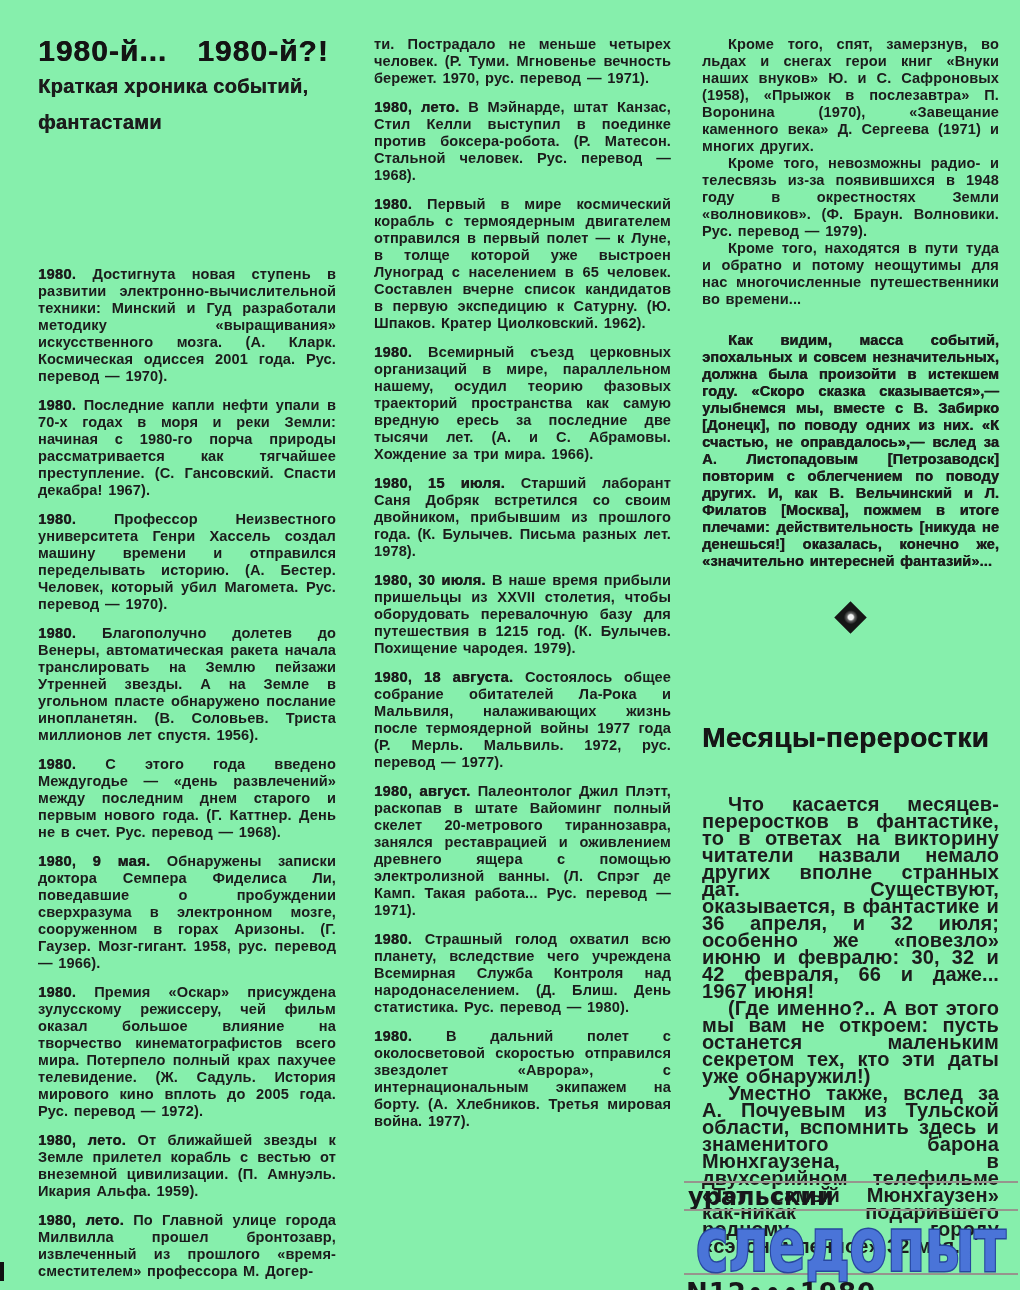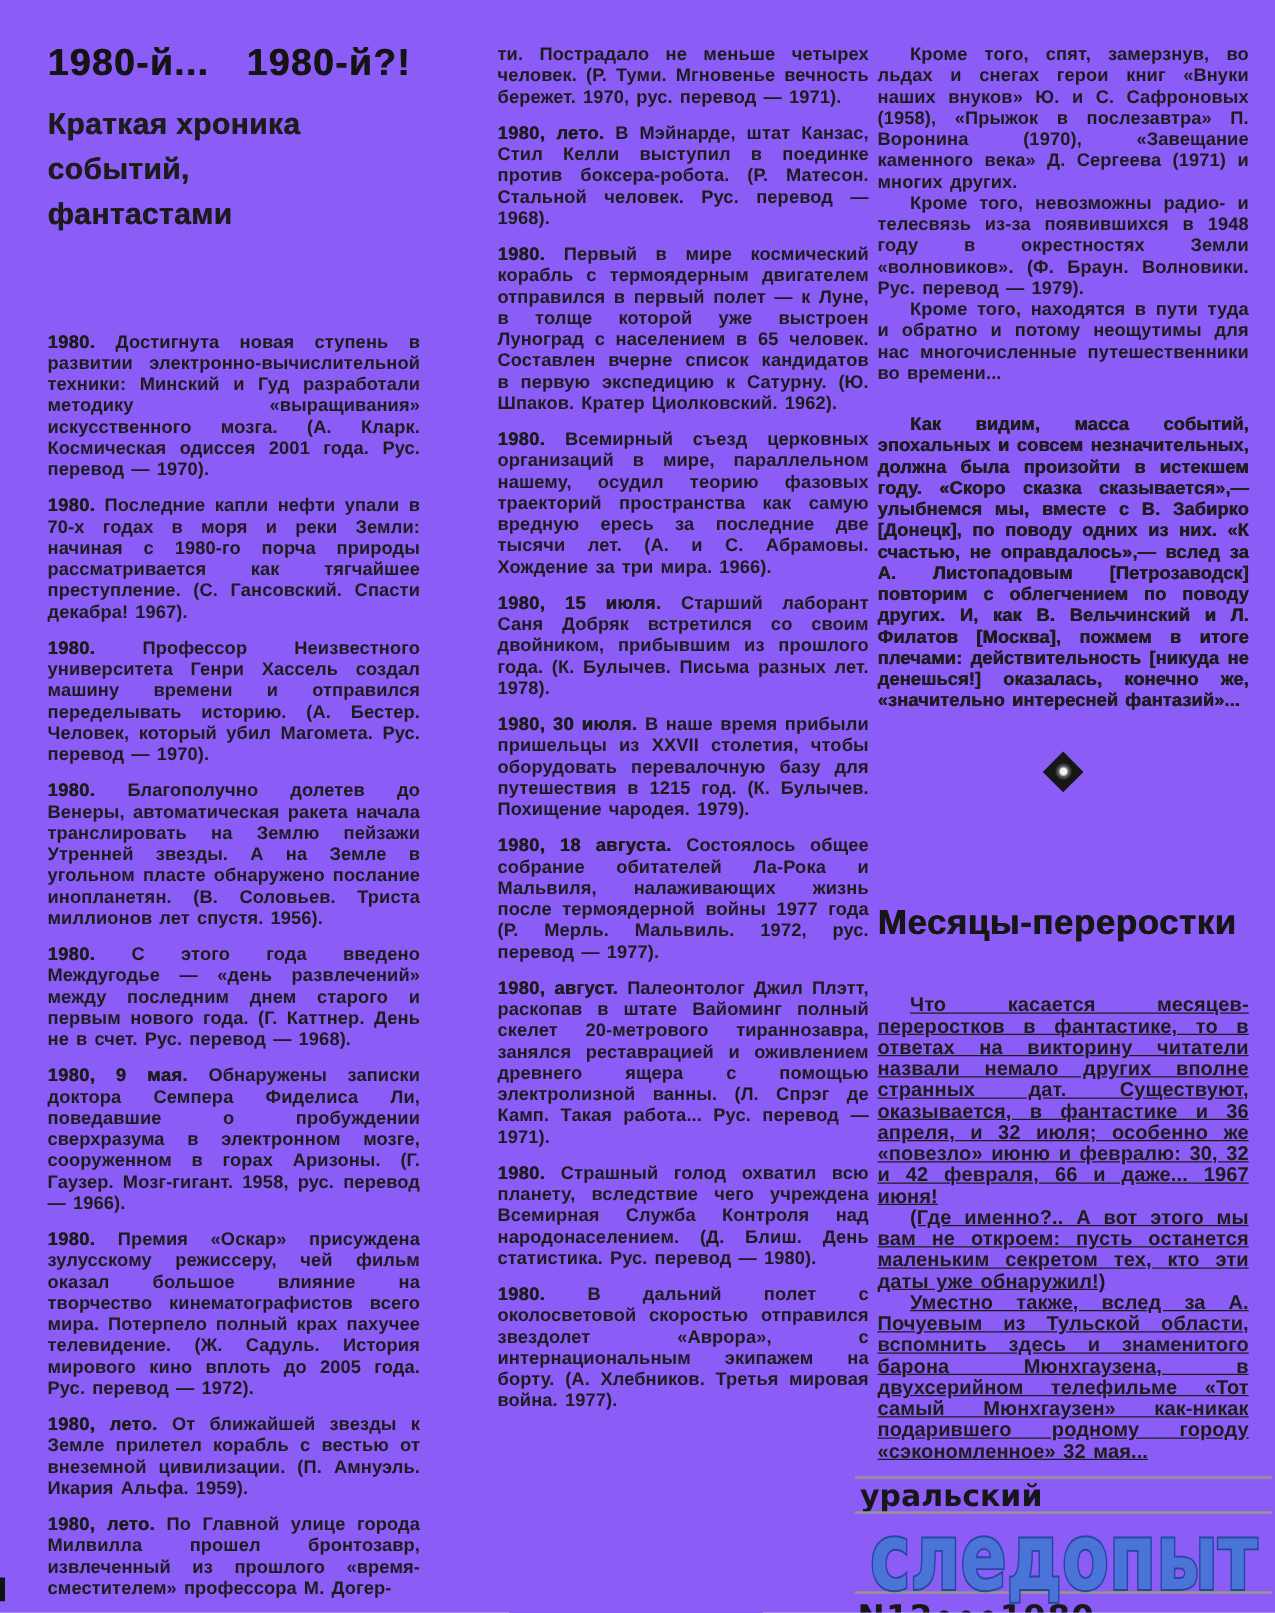--- a/index.html
+++ b/index.html
@@ -1,38 +1,38 @@
 <!DOCTYPE html>
 <html><head>
 <meta charset="utf-8">
 <style>
   html,body{margin:0;padding:0;}
   .page{
     position:relative; width:1020px; height:1290px;
-    background:#8b5cf6; overflow:hidden;
+    background:#86efac; overflow:hidden;
     font-family:"Liberation Sans", sans-serif;
     color:#1c1c1c;
   }
   
   .title-block{position:absolute; left:38px; top:34px; width:305px;}
   .main-title{
     display:flex; gap:30px; font-size:30px; font-weight:bold;
     letter-spacing:1px; color:#141414;
     text-shadow:0.5px 0 currentColor;
   }
-  .subtitle{margin-top:14px; font-size:24px; font-weight:bold; line-height:36px;
+  .subtitle{font-size:20px; font-weight:bold; line-height:36px;
     letter-spacing:0.3px; text-shadow:0.4px 0 currentColor;}
   .subtitle span{display:block;}
   
   .col{position:absolute; font-size:14.6px; font-weight:bold; line-height:17px;
     text-align:justify; letter-spacing:0.1px; word-spacing:1.5px;}
   .col p{margin:0 0 12px 0;}
   .col p:last-child{margin-bottom:0;}
   .c1{left:38px;  top:266px; width:298px;}
-  .c2{left:374px; top:36px;  width:297px;margin-left:24px;}
+  .c2{left:374px; top:36px;  width:297px;}
   .c3{left:702px; top:36px;  width:297px;}
   .lead{text-shadow:0.45px 0 currentColor; letter-spacing:0.3px;}
   .lead:not(:empty)::after{content:"\00a0";}
   .flow{margin:0 !important; text-indent:26px;}
   .strong{text-shadow:0.45px 0 currentColor;}
   .summary{margin-top:24px !important;}
   
   .ornament-wrap{position:absolute; left:702px; top:606px; width:297px;
     display:flex; justify-content:center;}
   .diamond{
@@ -41,22 +41,22 @@
       radial-gradient(circle at 50% 48%, rgba(255,255,255,0.95) 0 2.5px,
         rgba(255,255,255,0.35) 4px, rgba(255,255,255,0) 7px),
       #161616;
   }
   
   .section{position:absolute; left:702px; top:722px; width:297px;}
   .section-heading{
     font-size:28px; font-weight:bold; letter-spacing:0.4px;
     text-shadow:0.5px 0 currentColor; margin:0 0 42px 0; color:#161616;
   }
-  .section .col-inner{font-size:16px; font-weight:bold; line-height:17px;
-    text-align:justify; letter-spacing:0.1px; word-spacing:1.5px;text-decoration:underline;}
+  .section .col-inner{font-size:20px; font-weight:bold; line-height:17px;
+    text-align:justify; letter-spacing:0.1px; word-spacing:1.5px;}
   
   .logo{position:absolute; left:684px; top:1176px; width:334px; height:134px;}
   
   .edge-artifact{position:absolute; left:0; top:1262px; width:4px; height:19px; background:#111;}
 </style>
 </head>
 <body>
 
 <div class="page">
 

